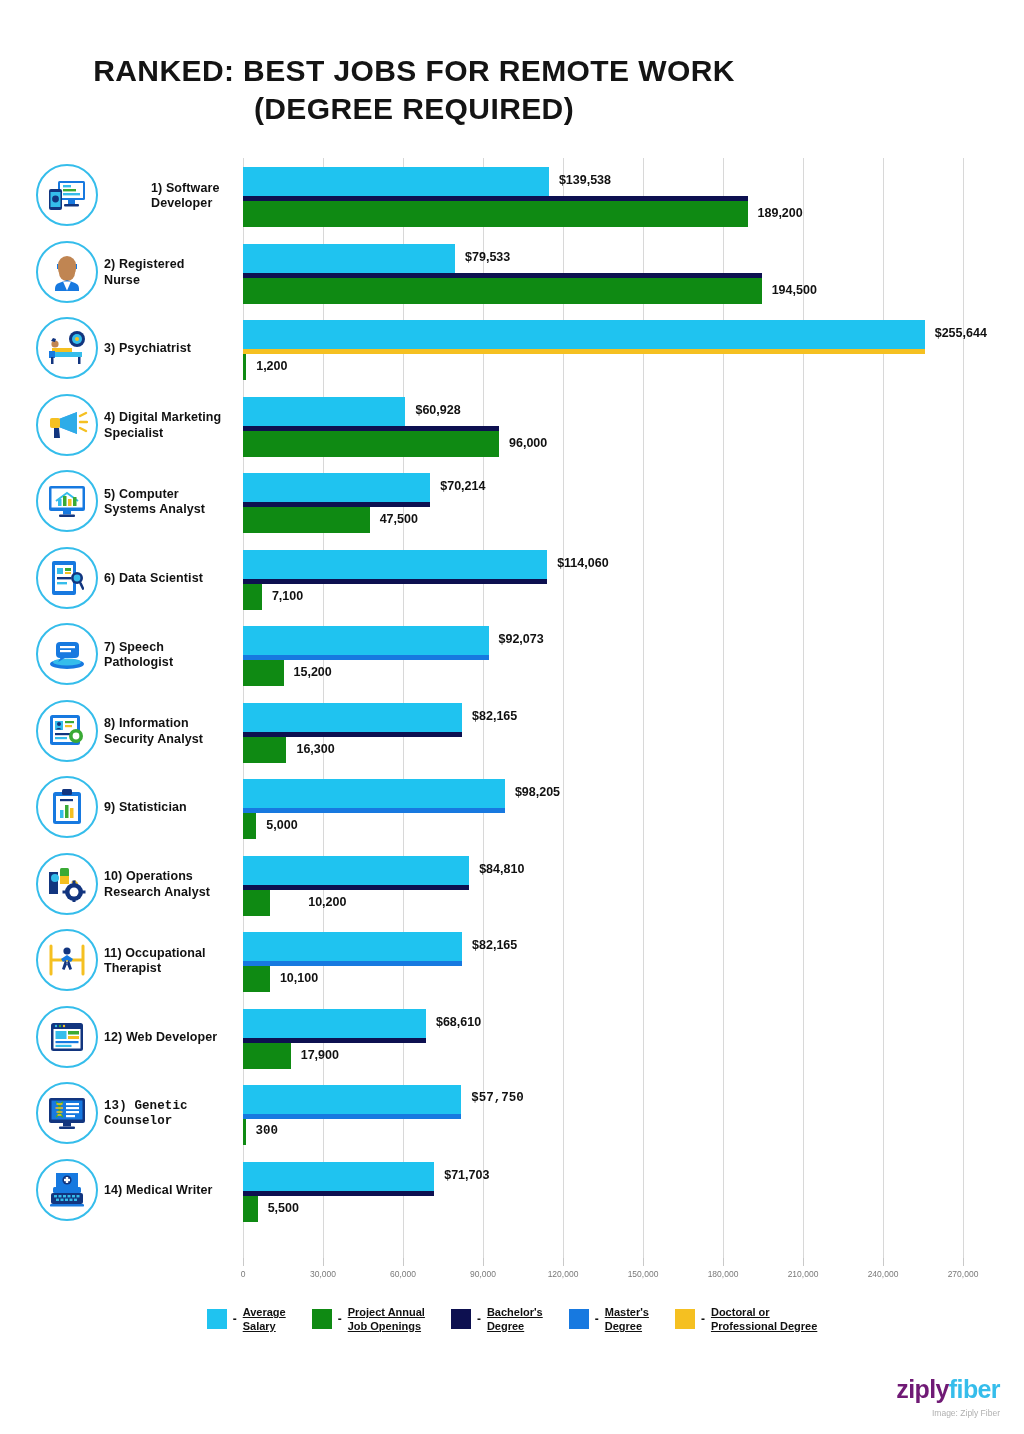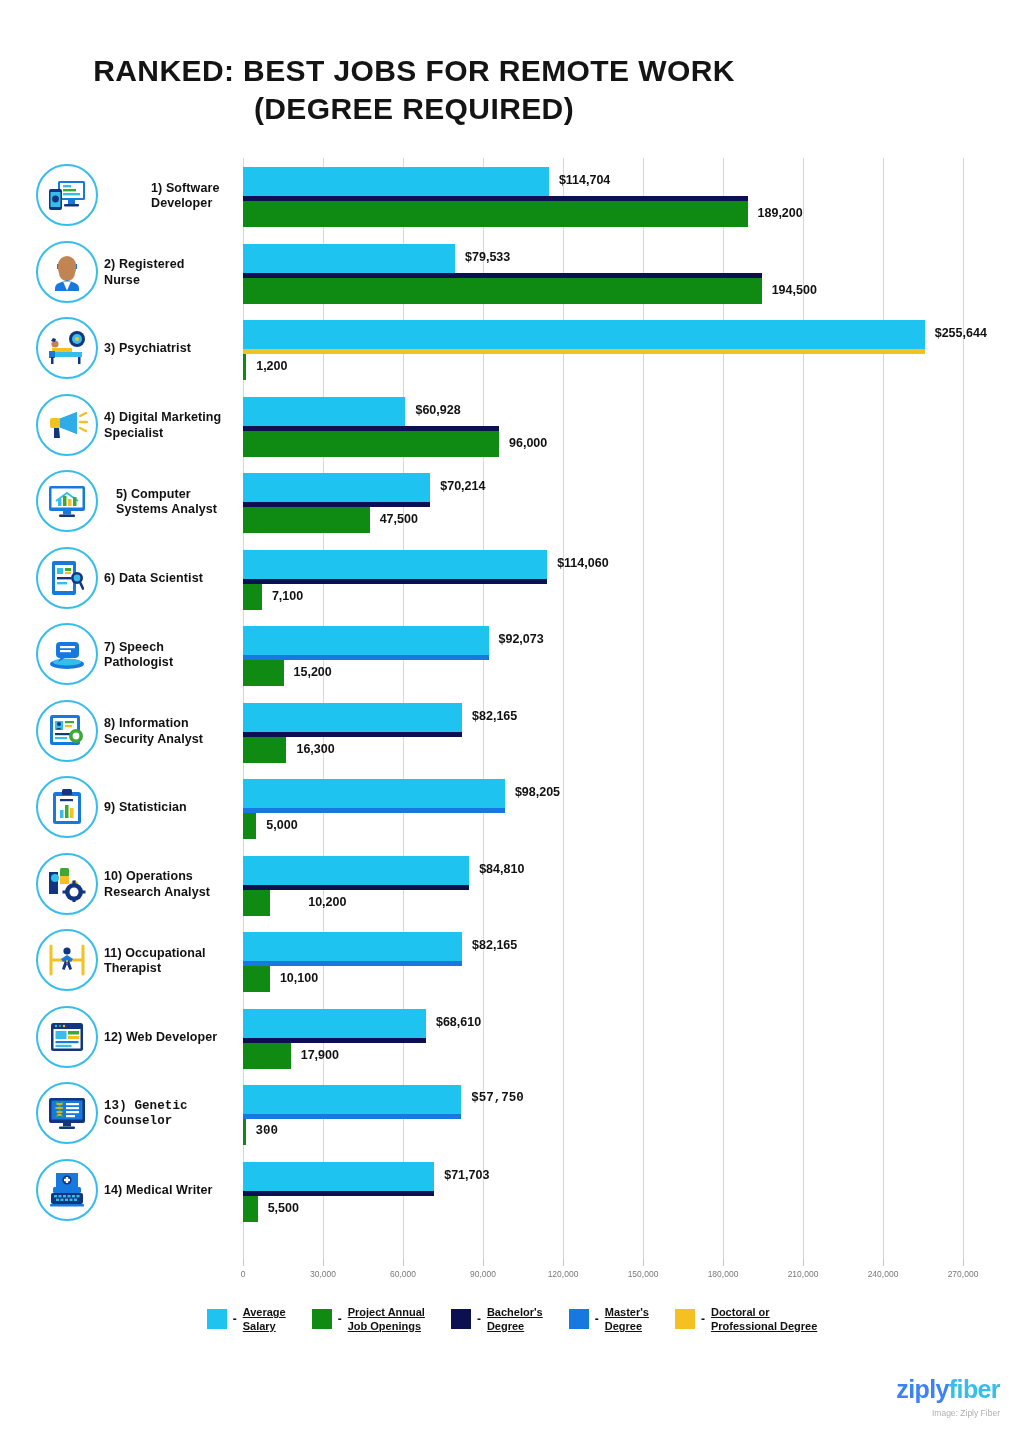--- a/index.html
+++ b/index.html
@@ -196,21 +196,21 @@
     right: 24px;
     bottom: 16px;
     text-align: right;
   }
   .logo {
     font-size: 25px;
     font-weight: 800;
     letter-spacing: -0.6px;
     line-height: 28px;
   }
-  .logo .z { color: #3b82f6; }
+  .logo .z { color: #701a75; }
   .logo .f { color: #35bdeb; }
   .credit {
     margin-top: 5px;
     font-size: 8.5px;
     color: #b0b0b0;
   }
 </style>
 </head>
 <body>
 
@@ -251,21 +251,21 @@
             </svg>
           </div>
           <div class="job-label">
             <div style="white-space: pre-line; text-indent: 0px; margin-left: 47px;">1) Software
 Developer</div>
           </div>
           <div class="bars">
             <div class="bar-salary" style="width: 305.877px; background: rgb(31, 195, 240);"></div>
             <div class="degree-line" style="width: 504.533px; background: rgb(13, 16, 80);"></div>
             <div class="bar-open" style="width: 504.533px; background: rgb(15, 138, 19);"></div>
-            <div class="val val-salary" style="left: 315.877px;">$114,704</div>
+            <div class="val val-salary" style="left: 315.877px;">$139,538</div>
             <div class="val val-open" style="left: 514.533px;">189,200</div>
           </div>
         </div>
         <div class="row" style="top: 76.5px;">
           <div class="icon-badge">
             <svg width="34" height="38" viewBox="0 0 34 38">
               <path d="M7 11h20v5H7z" fill="#1779e0"></path>
               <rect x="15" y="9" width="4" height="8" fill="#fff"></rect>
               <rect x="13" y="11.5" width="8" height="3" fill="#fff"></rect>
               <path d="M8 12a9 9 0 0 1 18 0v4a9 9 0 0 1-18 0z" fill="#c08552"></path>
@@ -342,21 +342,21 @@
               <path d="M9 17l11-8 11 8" stroke="#35bdeb" stroke-width="2" fill="none"></path>
               <rect x="11" y="15" width="3.5" height="7" fill="#35bdeb"></rect>
               <rect x="16" y="12" width="3.5" height="10" fill="#3aaa35"></rect>
               <rect x="21" y="15" width="3.5" height="7" fill="#f5c021"></rect>
               <rect x="26" y="13" width="3.5" height="9" fill="#3aaa35"></rect>
               <rect x="16" y="27" width="8" height="3.5" fill="#1779e0"></rect>
               <rect x="12" y="30.5" width="16" height="2.6" rx="1" fill="#12357f"></rect>
             </svg>
           </div>
           <div class="job-label">
-            <div style="white-space: pre-line; text-indent: 0px; margin-left: 12px;">5) Computer
+            <div style="white-space: pre-line; text-indent: 0px;">5) Computer
 Systems Analyst</div>
           </div>
           <div class="bars">
             <div class="bar-salary" style="width: 187.237px; background: rgb(31, 195, 240);"></div>
             <div class="degree-line" style="width: 187.237px; background: rgb(13, 16, 80);"></div>
             <div class="bar-open" style="width: 126.667px; background: rgb(15, 138, 19);"></div>
             <div class="val val-salary" style="left: 197.237px;">$70,214</div>
             <div class="val val-open" style="left: 136.667px;">47,500</div>
           </div>
         </div>

